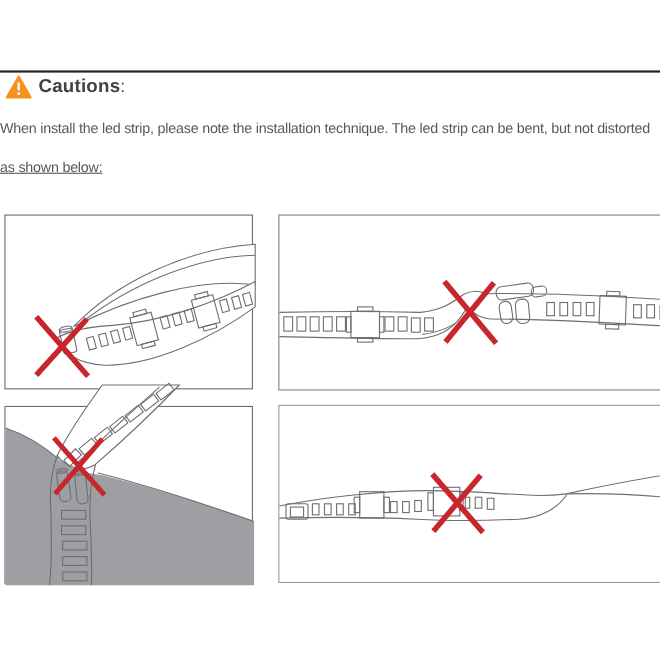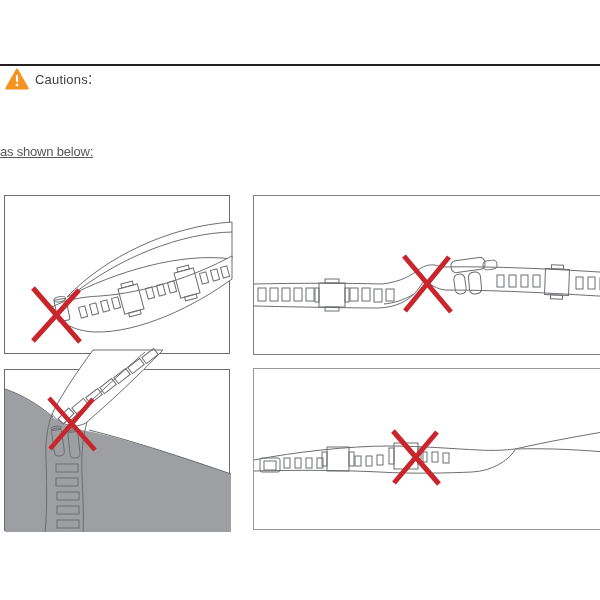--- a/index.html
+++ b/index.html
@@ -14,21 +14,21 @@
   .top-rule{
     position:absolute;left:0;top:64px;width:600px;height:2px;
     background:var(--rule,#231f20);
   }
   .caution-header{
     position:absolute;left:5px;top:67px;height:24px;
     display:flex;align-items:center;gap:6px;
   }
   .warn-svg{display:block;}
   .caution-title{
-    font-size:13px;font-weight:normal;color:var(--title,#414042);
+    font-size:17px;font-weight:bold;color:var(--title,#414042);
     letter-spacing:.2px;
   }
   .caution-colon{font-weight:normal;color:var(--title,#414042);font-size:16px;}
 
   .intro-line{
     position:absolute;left:0;white-space:nowrap;
     font-size:13px;color:var(--text,#58585a);letter-spacing:-0.2px;
   }
   .intro-line.l1{top:109px;}
   .intro-line.l2{top:144px;text-decoration:underline;}
@@ -55,20 +55,21 @@
     <svg class="warn-svg" width="24" height="22" viewBox="0 0 24 22">
       <polygon points="12,1.5 22.8,20.5 1.2,20.5" fill="var(--warning,#f6921e)" stroke="var(--warning,#f6921e)" stroke-width="2" stroke-linejoin="round"></polygon>
       <rect x="10.9" y="6.8" width="2.2" height="7.4" rx="1.1" fill="#ffffff"></rect>
       <circle cx="12" cy="17" r="1.4" fill="#ffffff"></circle>
     </svg>
     <div>
       <span class="caution-title">Cautions</span><span class="caution-colon">:</span>
     </div>
   </div>
 
+  <div class="intro-line l1">When install the led strip, please note the installation technique. The led strip can be bent, but not distorted</div>
   <div class="intro-line l2">as shown below:</div>
 
   <div class="panel p1">
     <svg width="226" height="159" viewBox="0 0 226 159">
       <g>
         <path class="lnw" d="M 62,101 C 100,61 165,30 227,26 L 227,63 C 175,56 110,76 62,101 Z"></path>
         <path class="ln" d="M 67,99 C 115,61 176,37 227,36"></path>
       </g>
       <g>
         <path class="lnw" d="M 47,111 C 60,104 75,101 95,100 C 140,97 190,80 227,60 L 227,83 C 190,110 135,137 90,136 C 68,135 52,126 47,111 Z"></path>

